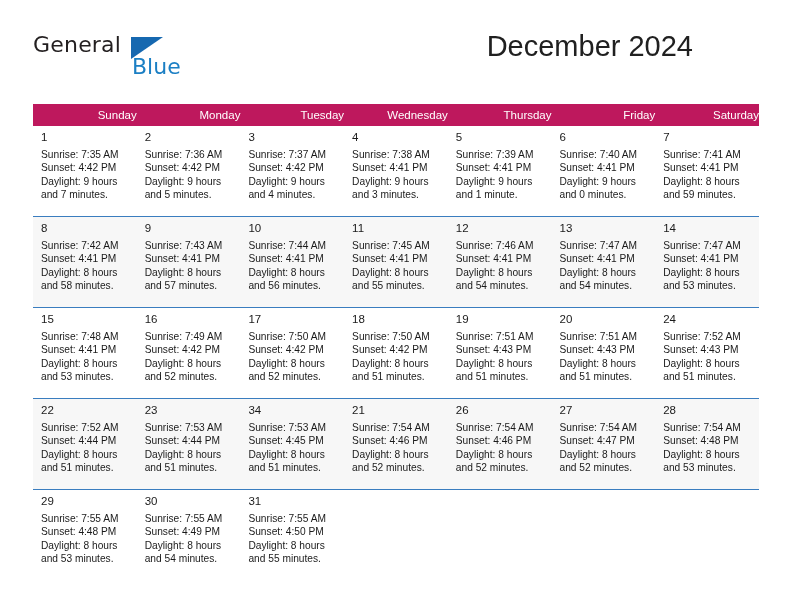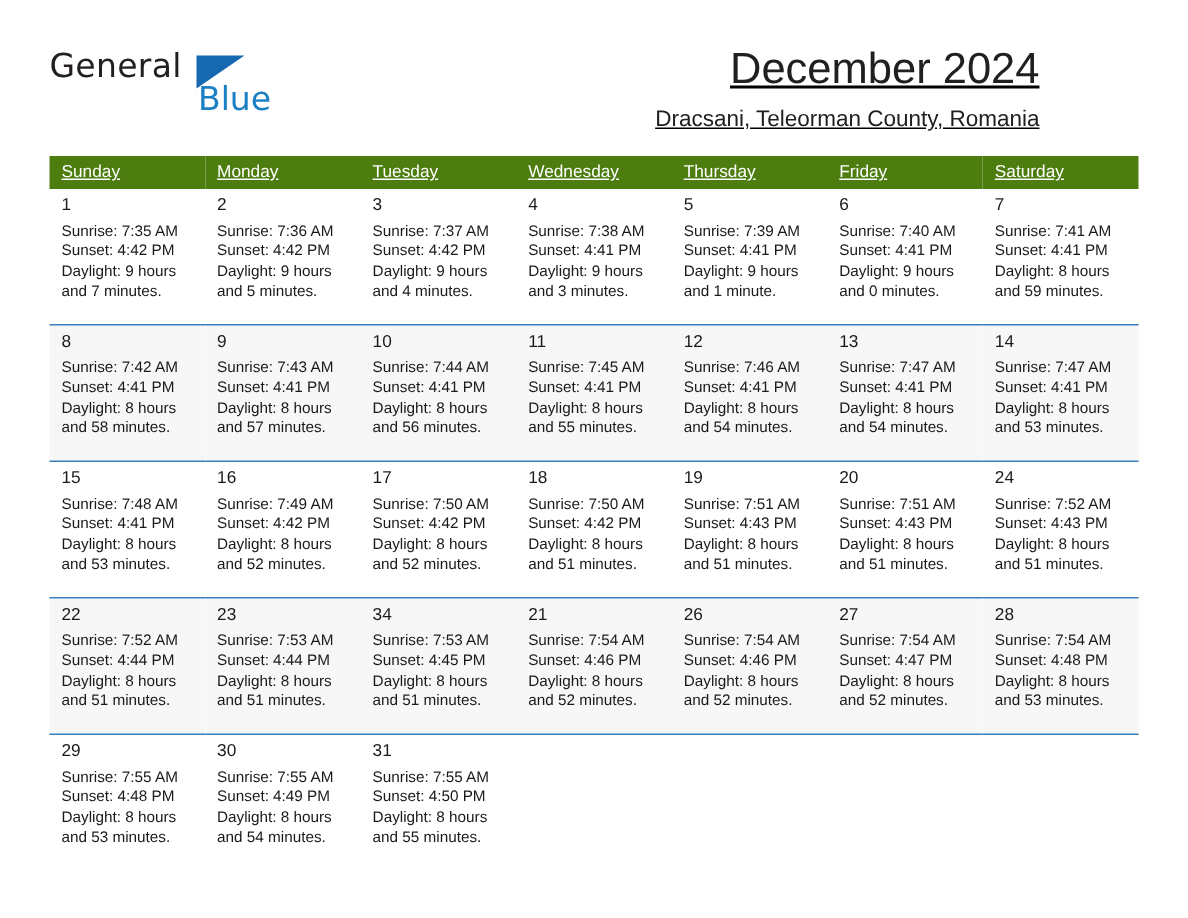--- a/index.html
+++ b/index.html
@@ -60,21 +60,20 @@
     height: 0;
     border-left: 32px solid #1668b0;
     border-bottom: 22px solid transparent;
   }
 
   .title-block {
     position: absolute;
     right: 36px;
     top: 30px;
     text-align: right;
-    text-decoration: underline;
   }
   .cal-title {
     font-size: 29px;
     color: #202020;
     line-height: 1.15;
     white-space: nowrap;
   }
   .cal-subtitle {
     font-size: 15px;
     color: #202020;
@@ -85,29 +84,28 @@
   
   .calendar {
     position: absolute;
     left: 33px;
     top: 104px;
     width: 726px;
     border-collapse: collapse;
     table-layout: fixed;
   }
   .calendar th {
-    background: #4d7c0f;
+    background: #be185d;
     color: #ffffff;
     font-size: 11.5px;
     font-weight: normal;
-    text-align: left;
+    text-align: right;
     padding: 5px 0 5px 8px;
     height: 21px;
     border: none;
-    text-decoration: underline;
   }
   .calendar td {
     vertical-align: top;
     padding: 0;
     border: none;
     width: 103.7px;
     height: 90px;
     background: #ffffff;
   }
   tr.week-row td {
@@ -147,21 +145,20 @@
   <div class="header">
 
     <div class="brand">
       <span class="brand-general">General</span>
       <span class="brand-triangle"></span>
       <span class="brand-blue">Blue</span>
     </div>
 
     <div class="title-block">
       <div class="cal-title">December 2024</div>
-      <div class="cal-subtitle">Dracsani, Teleorman County, Romania</div>
     </div>
 
   </div>
 
   <table class="calendar">
     <thead>
       <tr>
         <th>Sunday</th>
         <th>Monday</th>
         <th>Tuesday</th>

